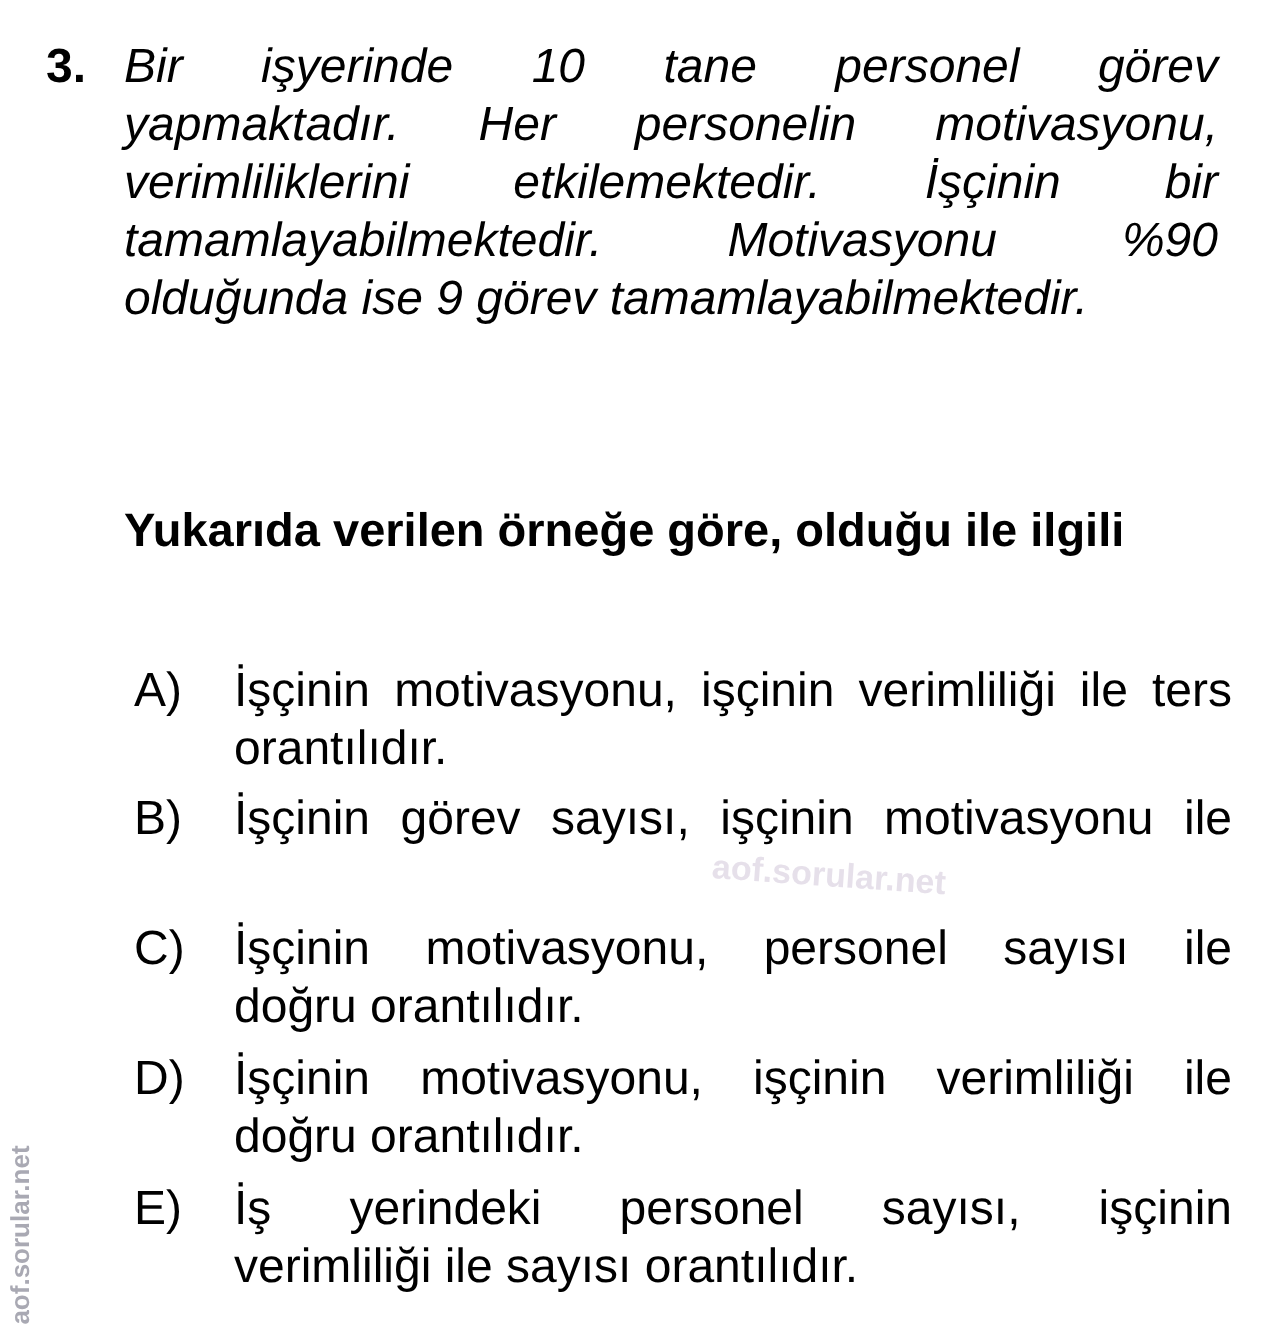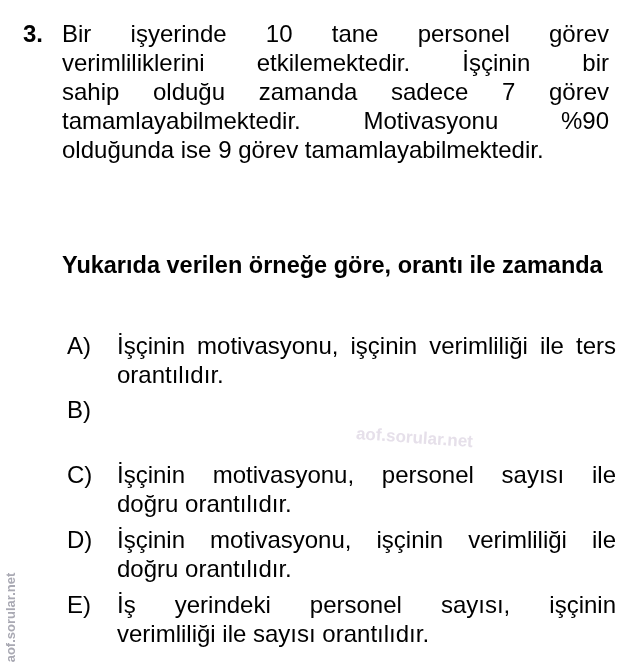--- a/index.html
+++ b/index.html
@@ -30,20 +30,21 @@
       width: 547px;
       font-size: 24px;
       line-height: 29px;
       text-align: justify;
     }
     .stem .line {
       display: block;
       text-align: justify;
       text-align-last: justify;
       white-space: nowrap;
+      font-style: italic;
     }
     .stem .line.last {
       text-align-last: left;
     }
     .prompt {
       position: absolute;
       left: 62px;
       top: 251px;
       width: 560px;
       font-size: 23.5px;
@@ -106,41 +107,42 @@
       text-align: center;
     }
   </style>
 </head>
 <body>
 
 <div class="qnum">3.</div>
 
 <div class="stem">
   <span class="line">Bir işyerinde 10 tane personel görev</span>
+  <span class="line">yapmaktadır. Her personelin motivasyonu,</span>
   <span class="line">verimliliklerini etkilemektedir. İşçinin bir</span>
-  <span class="line">sahip olduğu zamanda sadece 7 görev</span>
   <span class="line">tamamlayabilmektedir. Motivasyonu %90</span>
   <span class="line last">olduğunda ise 9 görev tamamlayabilmektedir.</span>
 </div>
 
 <div class="prompt">
-  <span class="line">Yukarıda verilen örneğe göre, orantı ile zamanda</span>
+  <span class="line">Yukarıda verilen örneğe göre, olduğu ile ilgili</span>
 </div>
 
 <div class="option" style="top:331px;">
   <span class="letter">A)</span>
   <div class="text">
     <span class="line">İşçinin motivasyonu, işçinin verimliliği ile ters</span>
     <span class="line last">orantılıdır.</span>
   </div>
 </div>
 
 <div class="option" style="top:395px;">
   <span class="letter">B)</span>
   <div class="text">
+    <span class="line">İşçinin görev sayısı, işçinin motivasyonu ile</span>
   </div>
 </div>
 
 <div class="option" style="top:460px;">
   <span class="letter">C)</span>
   <div class="text">
     <span class="line">İşçinin motivasyonu, personel sayısı ile</span>
     <span class="line last">doğru orantılıdır.</span>
   </div>
 </div>

